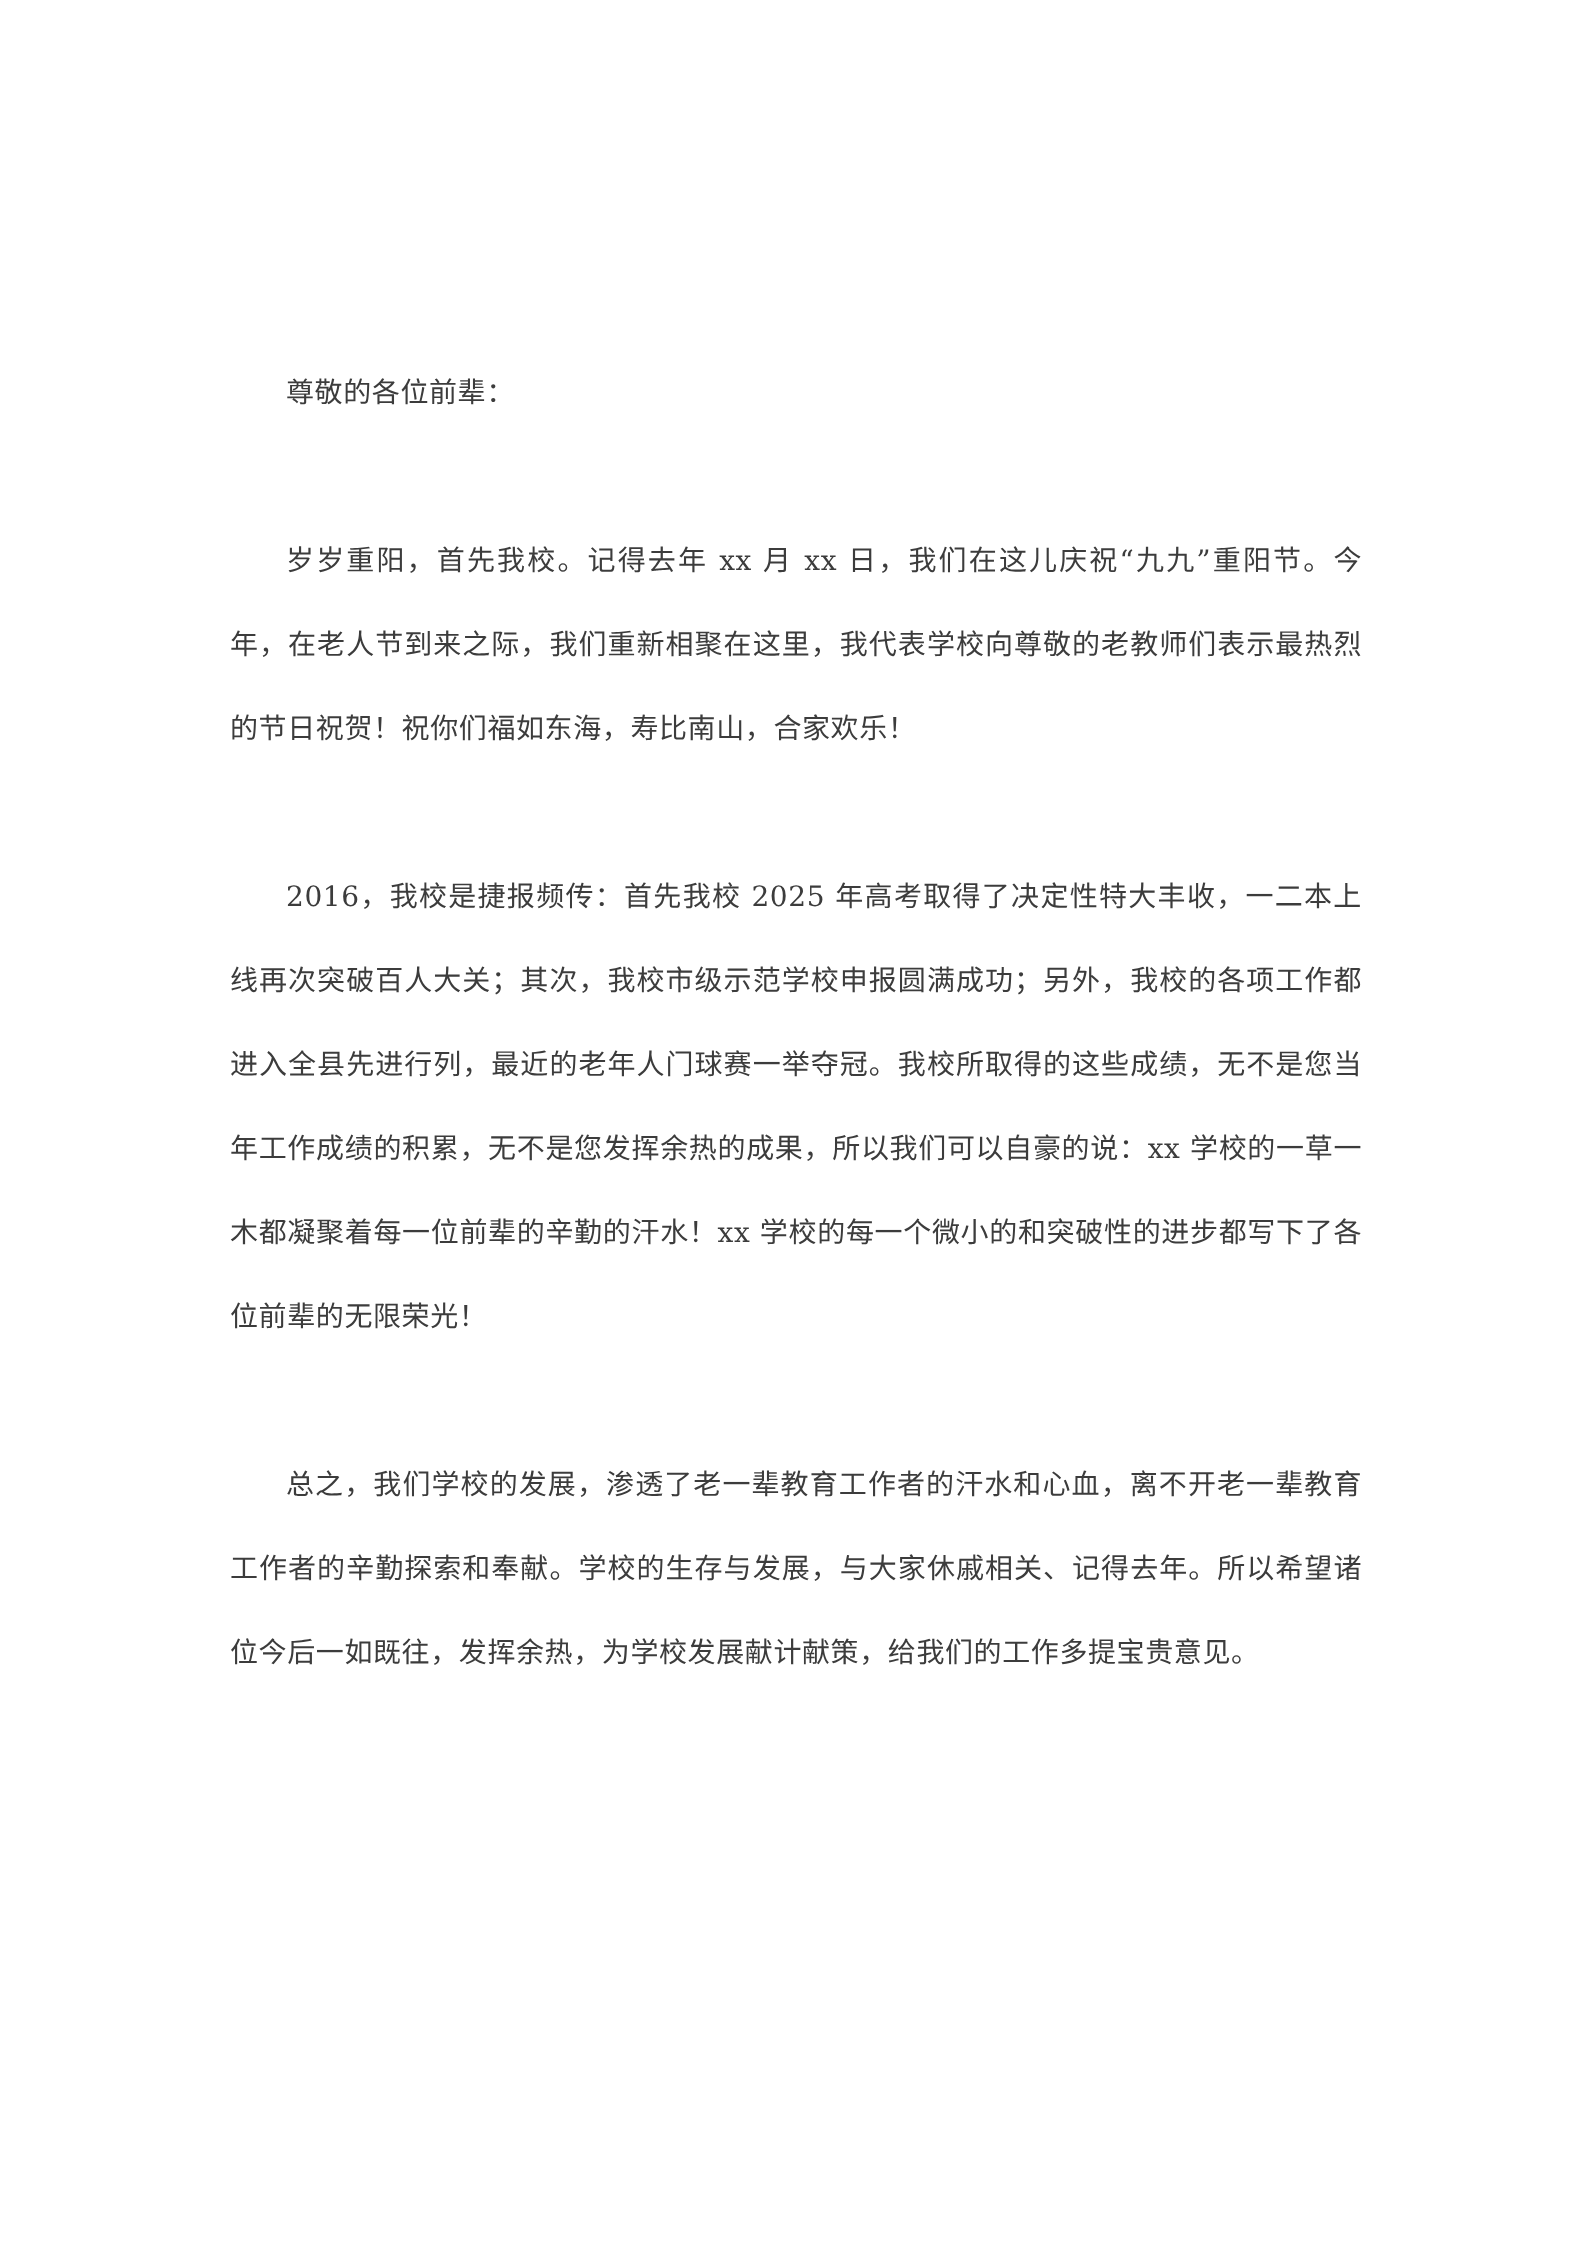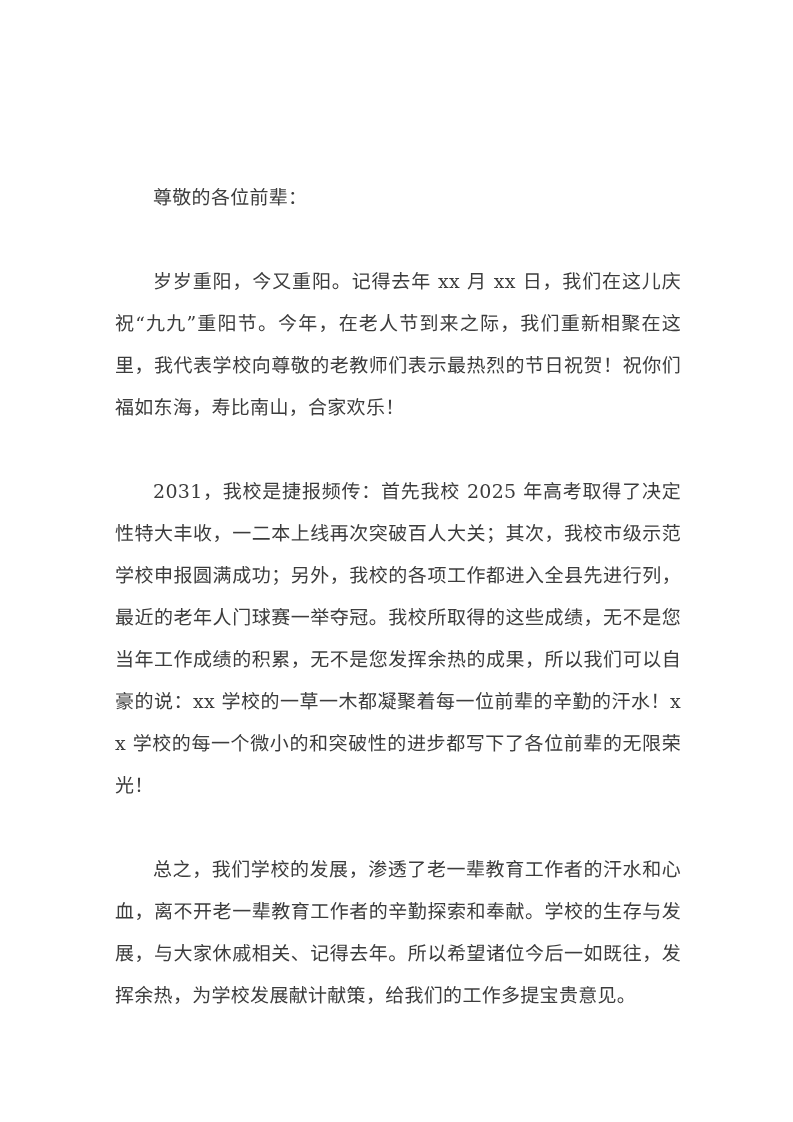--- a/index.html
+++ b/index.html
@@ -18,36 +18,36 @@
     box-sizing: border-box;
   }
   .content {
     position: absolute;
     top: 176px;
     left: 115px;
     width: 566px;
   }
   .para {
     font-family: "DejaVu Serif", "Liberation Serif", serif;
-    font-size: 19px;
+    font-size: 14px;
     line-height: 42px;
     color: #3c3c3c;
     text-align: justify;
     text-indent: 2em;
     margin: 0 0 42px 0;
     word-break: break-all;
     letter-spacing: 0.3px;
   }
   .para:last-child {
     margin-bottom: 0;
   }
 </style>
 </head>
 <body>
 
 <div class="page">
   <div class="content">
     <p class="para">尊敬的各位前辈：</p>
-    <p class="para">岁岁重阳，今又重阳。记得去年 xx 月 xx 日，我们在这儿庆祝“九九”重阳节。今年，在老人节到来之际，我们重新相聚在这里，我代表学校向尊敬的老教师们表示最热烈的节日祝贺！祝你们福如东海，寿比南山，合家欢乐！</p>
-    <p class="para">2031，我校是捷报频传：首先我校 2025 年高考取得了决定性特大丰收，一二本上线再次突破百人大关；其次，我校市级示范学校申报圆满成功；另外，我校的各项工作都进入全县先进行列，最近的老年人门球赛一举夺冠。我校所取得的这些成绩，无不是您当年工作成绩的积累，无不是您发挥余热的成果，所以我们可以自豪的说：xx 学校的一草一木都凝聚着每一位前辈的辛勤的汗水！xx 学校的每一个微小的和突破性的进步都写下了各位前辈的无限荣光！</p>
+    <p class="para">岁岁重阳，首先我校。记得去年 xx 月 xx 日，我们在这儿庆祝“九九”重阳节。今年，在老人节到来之际，我们重新相聚在这里，我代表学校向尊敬的老教师们表示最热烈的节日祝贺！祝你们福如东海，寿比南山，合家欢乐！</p>
+    <p class="para">2016，我校是捷报频传：首先我校 2025 年高考取得了决定性特大丰收，一二本上线再次突破百人大关；其次，我校市级示范学校申报圆满成功；另外，我校的各项工作都进入全县先进行列，最近的老年人门球赛一举夺冠。我校所取得的这些成绩，无不是您当年工作成绩的积累，无不是您发挥余热的成果，所以我们可以自豪的说：xx 学校的一草一木都凝聚着每一位前辈的辛勤的汗水！xx 学校的每一个微小的和突破性的进步都写下了各位前辈的无限荣光！</p>
     <p class="para">总之，我们学校的发展，渗透了老一辈教育工作者的汗水和心血，离不开老一辈教育工作者的辛勤探索和奉献。学校的生存与发展，与大家休戚相关、记得去年。所以希望诸位今后一如既往，发挥余热，为学校发展献计献策，给我们的工作多提宝贵意见。</p>
   </div>
 </div>
 
 </body></html>

